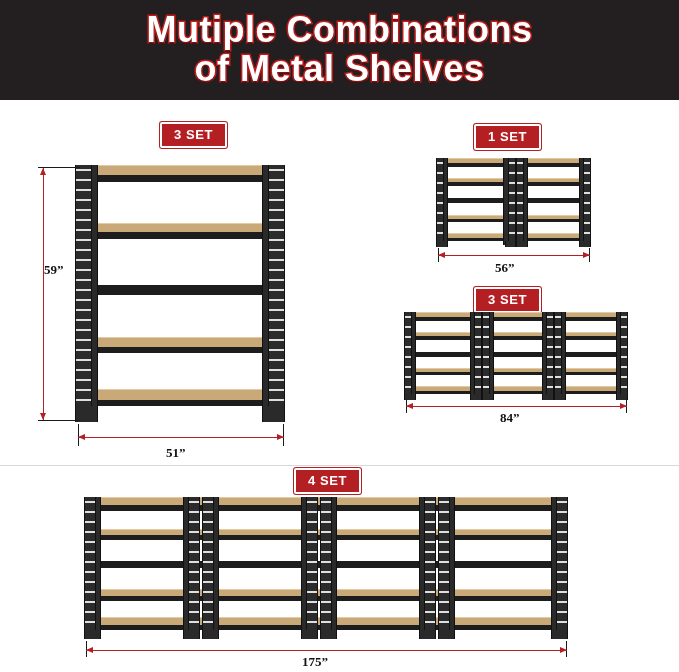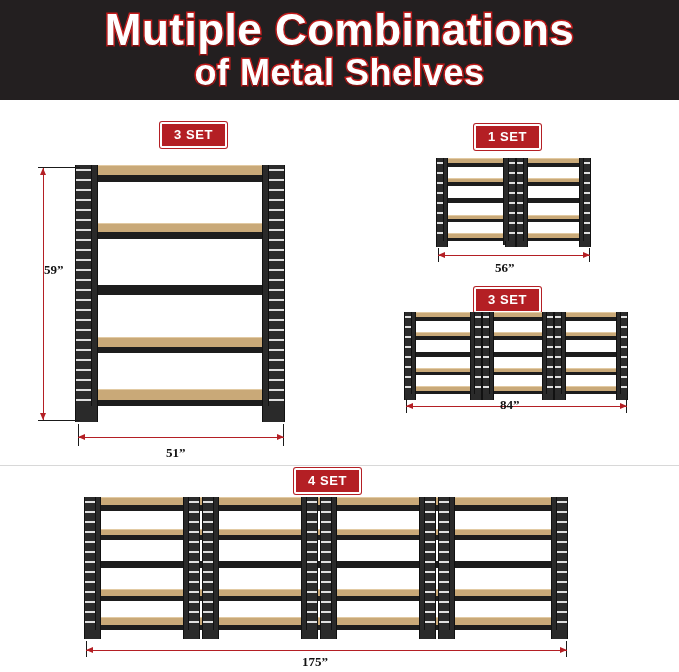--- a/index.html
+++ b/index.html
@@ -19,21 +19,21 @@
   .header .line1,.header .line2{
     font-weight:bold;
     color:#ffffff;
     letter-spacing:0.5px;
     text-align:center;
     line-height:1.02;
     -webkit-text-stroke:3px #c01b1b;
     paint-order:stroke fill;
     text-shadow:0 2px 0 rgba(0,0,0,.35);
   }
-  .header .line1{font-size:44px;}
+  .header .line1{font-size:36px;}
   .header .line2{font-size:36px;margin-top:2px;}
 
   
   .label{
     position:absolute;
     background:#b41f24;
     color:#ffffff;
     border:2px solid #ffffff;
     box-shadow:0 0 0 1px #b41f24;
     font-size:13px;font-weight:bold;
@@ -196,21 +196,21 @@
   <div class="post" style="left:66px;width:10px;top:82px;height:6px;"></div>
   <div class="post" style="left:78px;width:10px;top:82px;height:6px;"></div>
   <div class="post" style="left:138px;width:10px;top:82px;height:6px;"></div>
   <div class="post" style="left:150px;width:10px;top:82px;height:6px;"></div>
   <div class="post" style="right:0px;width:10px;top:82px;height:6px;"></div>
 </div>
 
 <div class="tick" style="left:406px;top:399px;width:1px;height:14px;"></div>
 <div class="tick" style="left:626px;top:399px;width:1px;height:14px;"></div>
 <div class="dimh" style="left:406px;top:406px;width:221px;"></div>
-<div class="dimtext" style="left:500px;top:397px;">84”</div>
+<div class="dimtext" style="left:500px;top:410px;">84”</div>
 
 <div class="divider" style="left:0px;top:465px;width:679px;height:1px;"></div>
 
 <div class="label" style="left:294px;top:468px;">4 SET</div>
 
 <div class="rack" style="left:84px;top:497px;width:484px;height:140px;">
   <div class="shelf" style="top:0px;height:8px;"></div>
   <div class="shelfband" style="top:8px;height:6px;"></div>
   <div class="shelf" style="top:32px;height:6px;"></div>
   <div class="shelfband" style="top:38px;height:5px;"></div>

